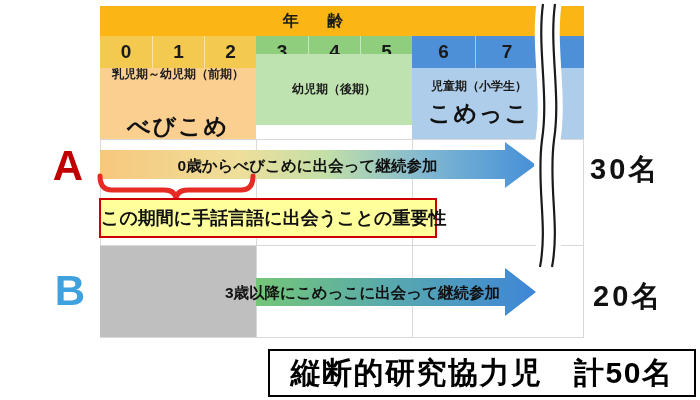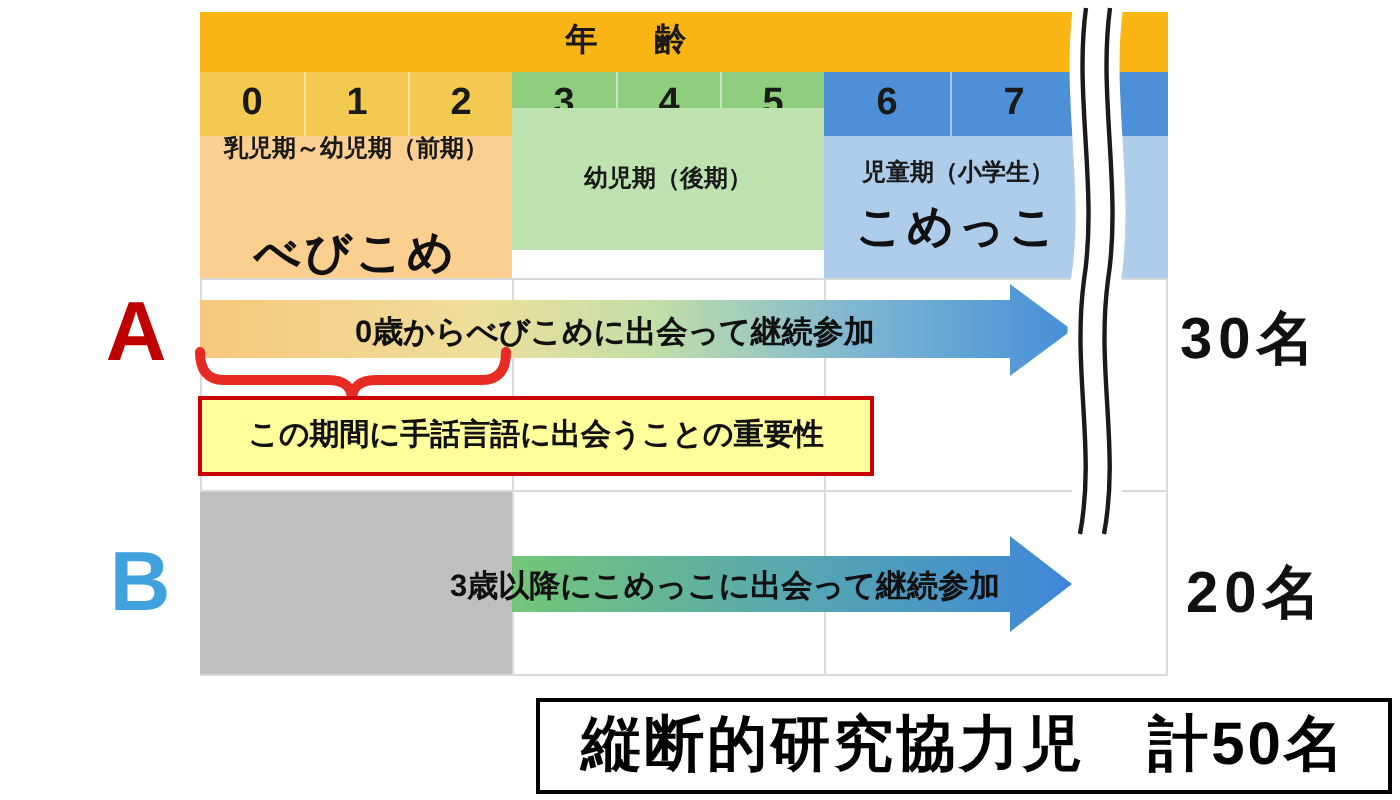--- a/index.html
+++ b/index.html
@@ -25,21 +25,21 @@
   .gname{font-size:23px;font-weight:bold;color:#111;letter-spacing:2px;white-space:nowrap;}
   svg.overlay{position:absolute;left:0;top:0;z-index:3;pointer-events:none;}
   .txt{position:absolute;z-index:4;font-weight:bold;color:#111;white-space:nowrap;}
   .arrowtxt{font-size:15.5px;text-align:center;}
   .rowletter{font-size:42px;line-height:1;font-weight:bold;z-index:4;position:absolute;text-align:center;width:44px;}
   .letter-a{color:#c00000;}
   .letter-b{color:#3fa2df;}
   .count{font-size:29px;letter-spacing:3px;}
   .note{
     position:absolute;z-index:4;background:#ffff9c;border:2px solid #cc0000;
-    text-align:center;font-weight:bold;font-size:15px;line-height:36px;box-sizing:border-box;
+    text-align:center;font-weight:bold;font-size:18px;line-height:36px;box-sizing:border-box;
     white-space:nowrap;color:#111;
   }
   .grayblock{position:absolute;background:#bfbfbf;z-index:2;}
   .footerbox{
     position:absolute;z-index:4;background:#fff;border:2px solid #000;
     text-align:center;font-weight:bold;font-size:30px;line-height:44px;letter-spacing:1.5px;
     box-sizing:border-box;white-space:nowrap;color:#000;
   }
 </style>
 </head>

